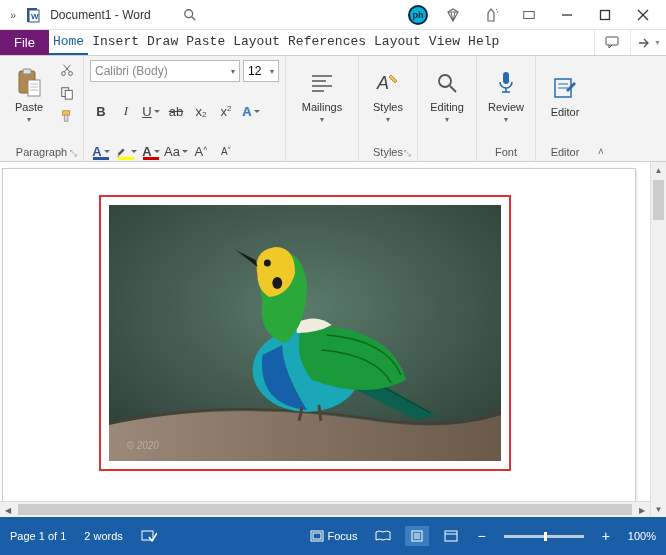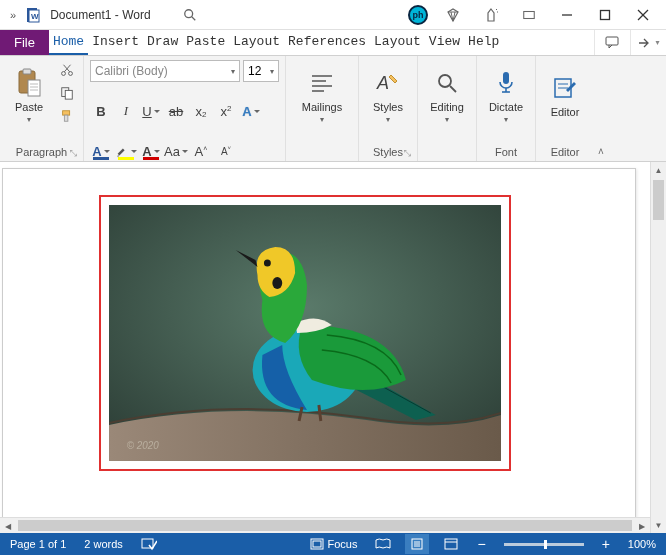--- a/index.html
+++ b/index.html
@@ -42,21 +42,21 @@
 .vscroll .down { position: absolute; bottom: 0; left: 0; right: 0; }
 .vscroll .thumb { position: absolute; left: 2px; right: 2px; top: 18px; height: 40px; background: #ccc; }
 .hscroll { position: absolute; left: 0; right: 16px; bottom: 0; height: 16px; background: #f0f0f0; border-top: 1px solid #ddd; }
 .hscroll .lbtn, .hscroll .rbtn { width: 16px; height: 16px; display: inline-flex; align-items: center; justify-content: center; font-size: 8px; color: #666; position: absolute; top: 0; }
 .hscroll .lbtn { left: 0; } .hscroll .rbtn { right: 0; }
 .hscroll .track { position: absolute; left: 18px; right: 18px; top: 2px; bottom: 2px; }
 .hscroll .thumb { position: absolute; left: 0; top: 0; bottom: 0; width: 100%; background: #ccc; }
 .page { position: absolute; left: 2px; top: 6px; width: 634px; height: 820px; background: #fff; border: 1px solid #ccc; box-shadow: 1px 1px 3px rgba(0,0,0,0.1); }
 .image-sel { position: absolute; left: 96px; top: 26px; width: 412px; height: 276px; border: 2px solid #e03030; padding: 8px; }
 .bird-svg { width: 100%; height: 100%; display: block; }
-.statusbar { height: 22px; background: #1a5ea8; color: #fff; display: flex; align-items: center; font-size: 11px; padding: 0 6px; gap: 10px; }
+.statusbar { height: 38px; background: #1a5ea8; color: #fff; display: flex; align-items: center; font-size: 11px; padding: 0 6px; gap: 10px; }
 .statusbar .sep { flex: 1; }
 .statusbar .sb-btn { display: inline-flex; align-items: center; gap: 4px; padding: 0 4px; height: 20px; }
 .statusbar .view-btn { width: 24px; height: 20px; display: inline-flex; align-items: center; justify-content: center; }
 .statusbar .view-btn.active { background: #3a7ec0; }
 .zoom-slider { width: 80px; height: 3px; background: #bcd; position: relative; margin: 0 4px; }
 .zoom-slider .handle { position: absolute; left: 50%; top: -3px; width: 3px; height: 9px; background: #fff; }
 svg { display: block; }
 </style>
 </head>
 <body>
@@ -280,21 +280,21 @@
     <div class="body">
       <div class="big-btn">
         <span class="ic">
           <svg width="22" height="26" viewBox="0 0 22 26">
               <rect x="8" y="2" width="6" height="12" rx="3" fill="#2b6cb0"></rect>
               <path d="M5 12 A6 6 0 0 0 17 12" fill="none" stroke="#2b6cb0" stroke-width="1.6"></path>
               <line x1="11" y1="18" x2="11" y2="22" stroke="#2b6cb0" stroke-width="1.6"></line>
               <line x1="7" y1="22" x2="15" y2="22" stroke="#2b6cb0" stroke-width="1.6"></line>
             </svg>
         </span>
-        <span>Dictate</span>
+        <span>Review</span>
         <span style="font-size:8px;color:#666">▾</span>
       </div>
     </div>
     <div class="label">Font</div>
   </div>
 
   <div class="ribbon-group" style="border-right:none">
     <div class="body">
       <div class="big-btn">
         <span class="ic">

